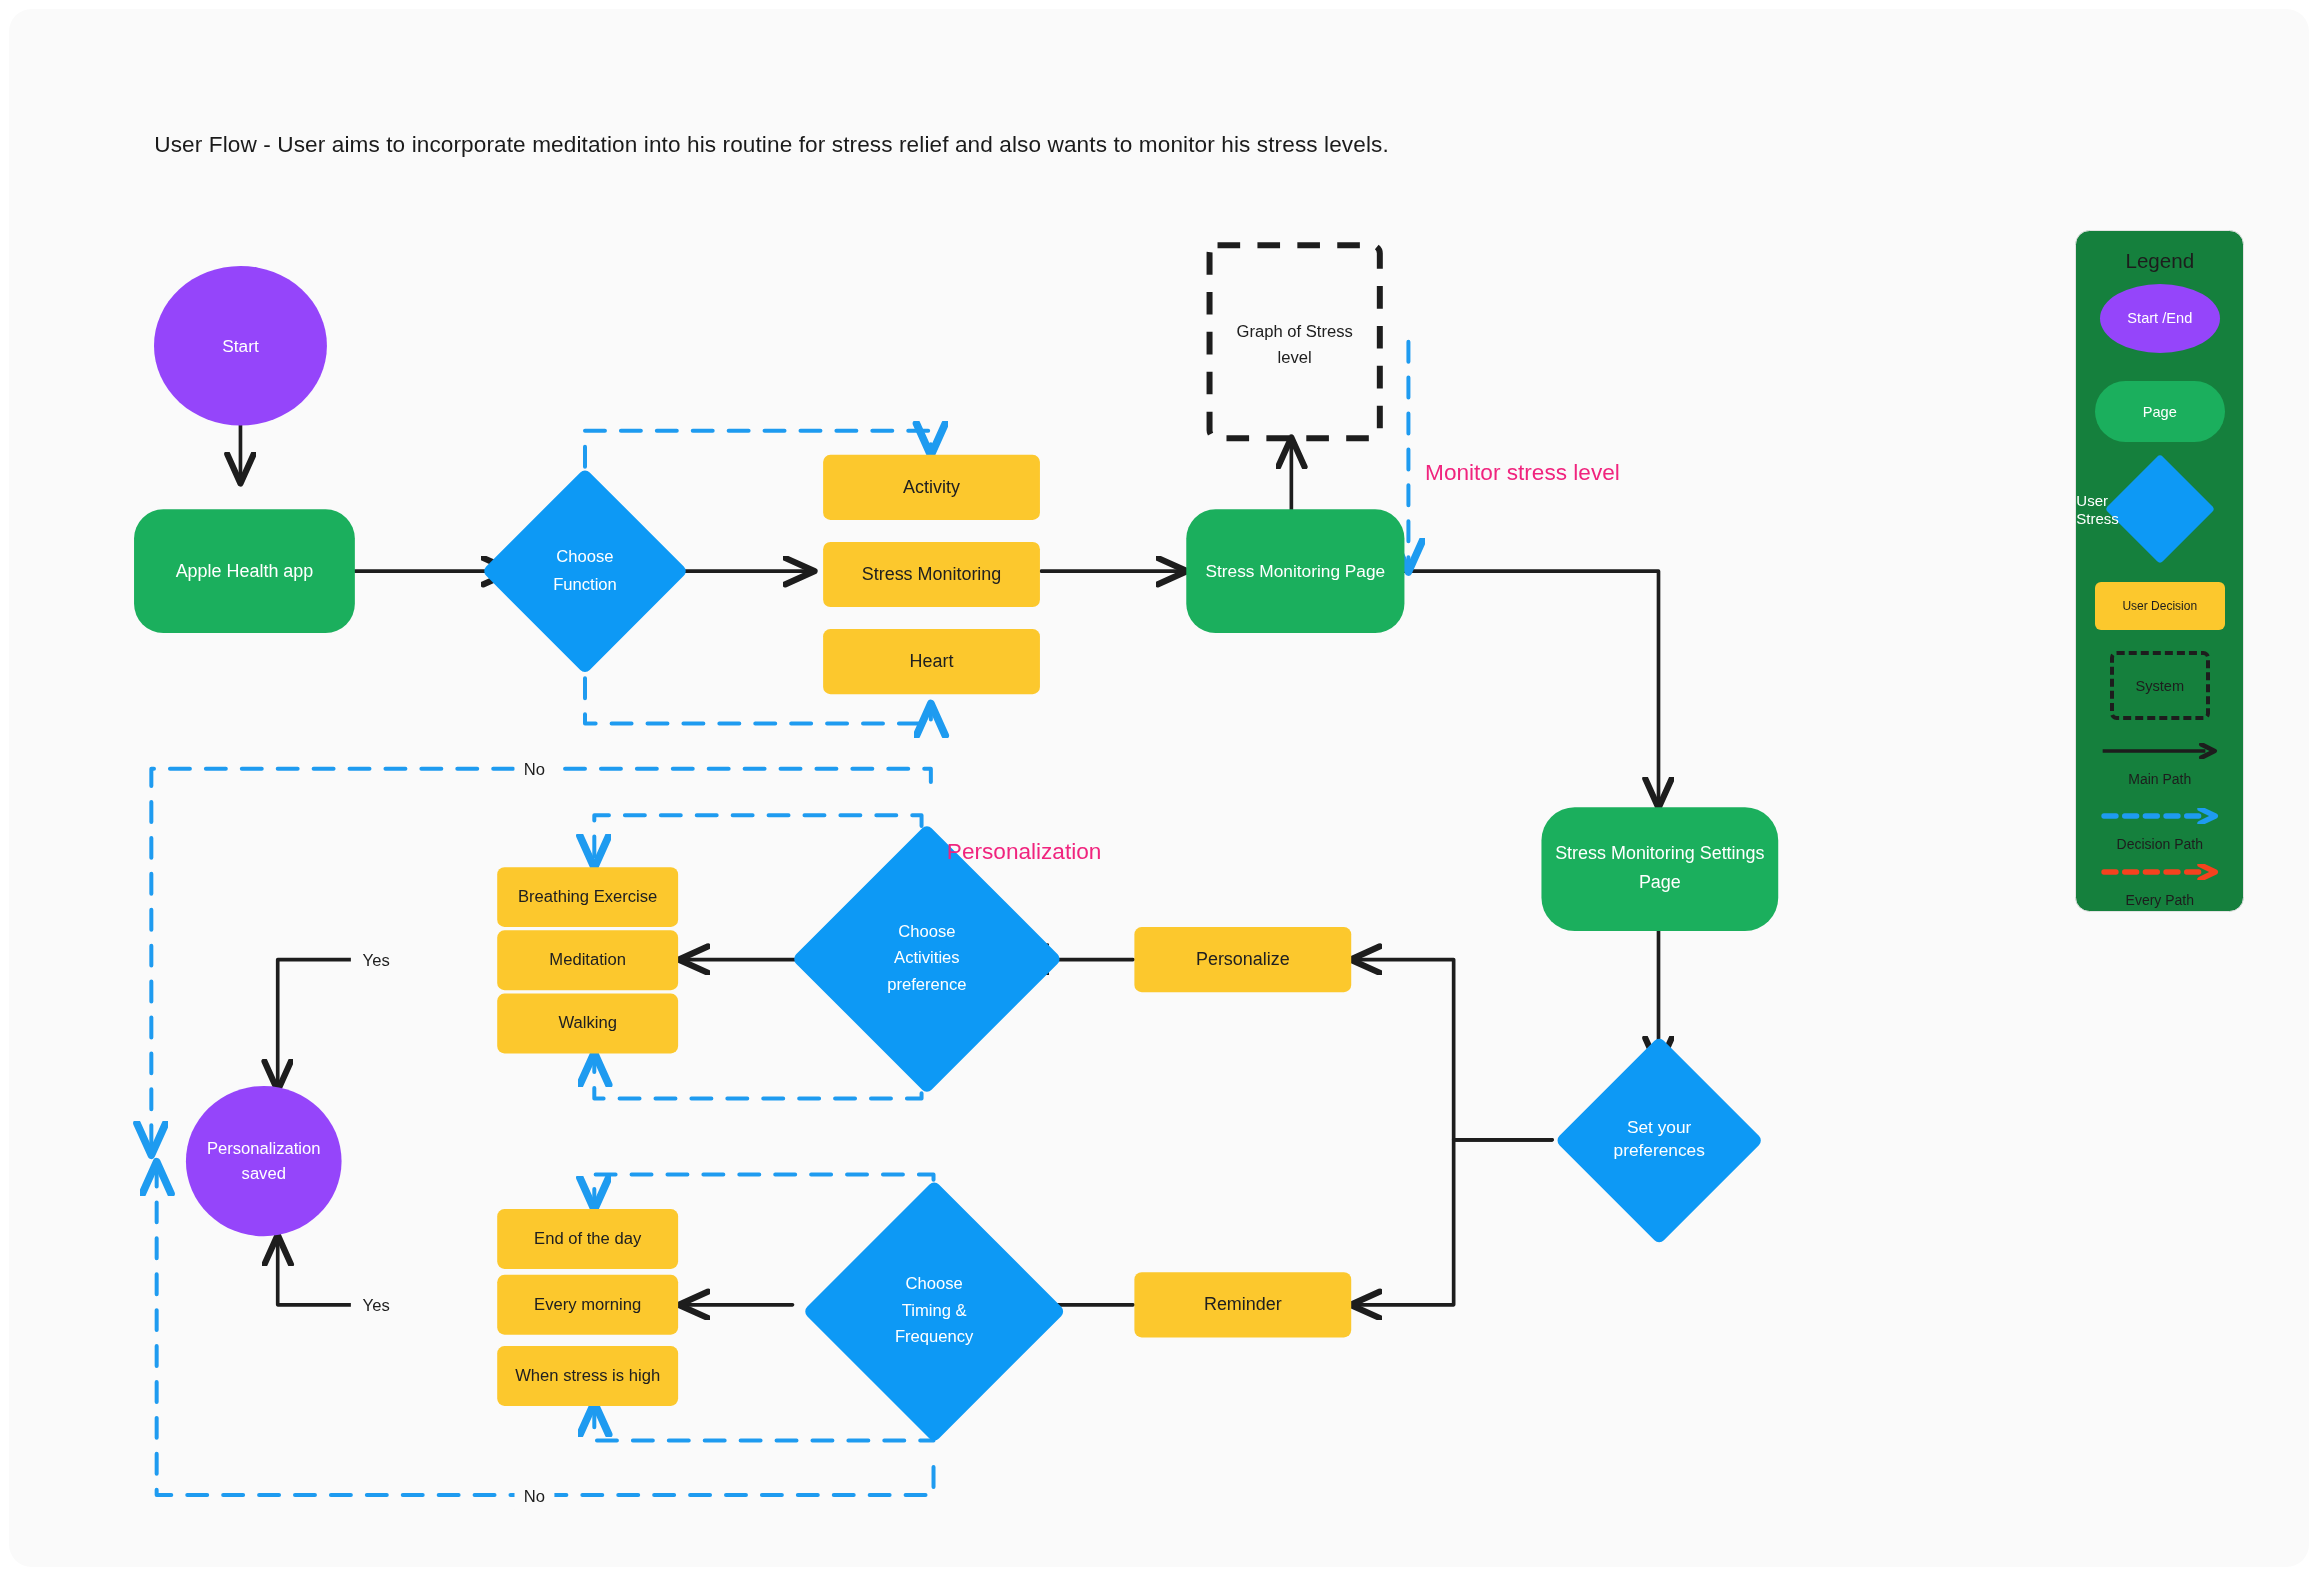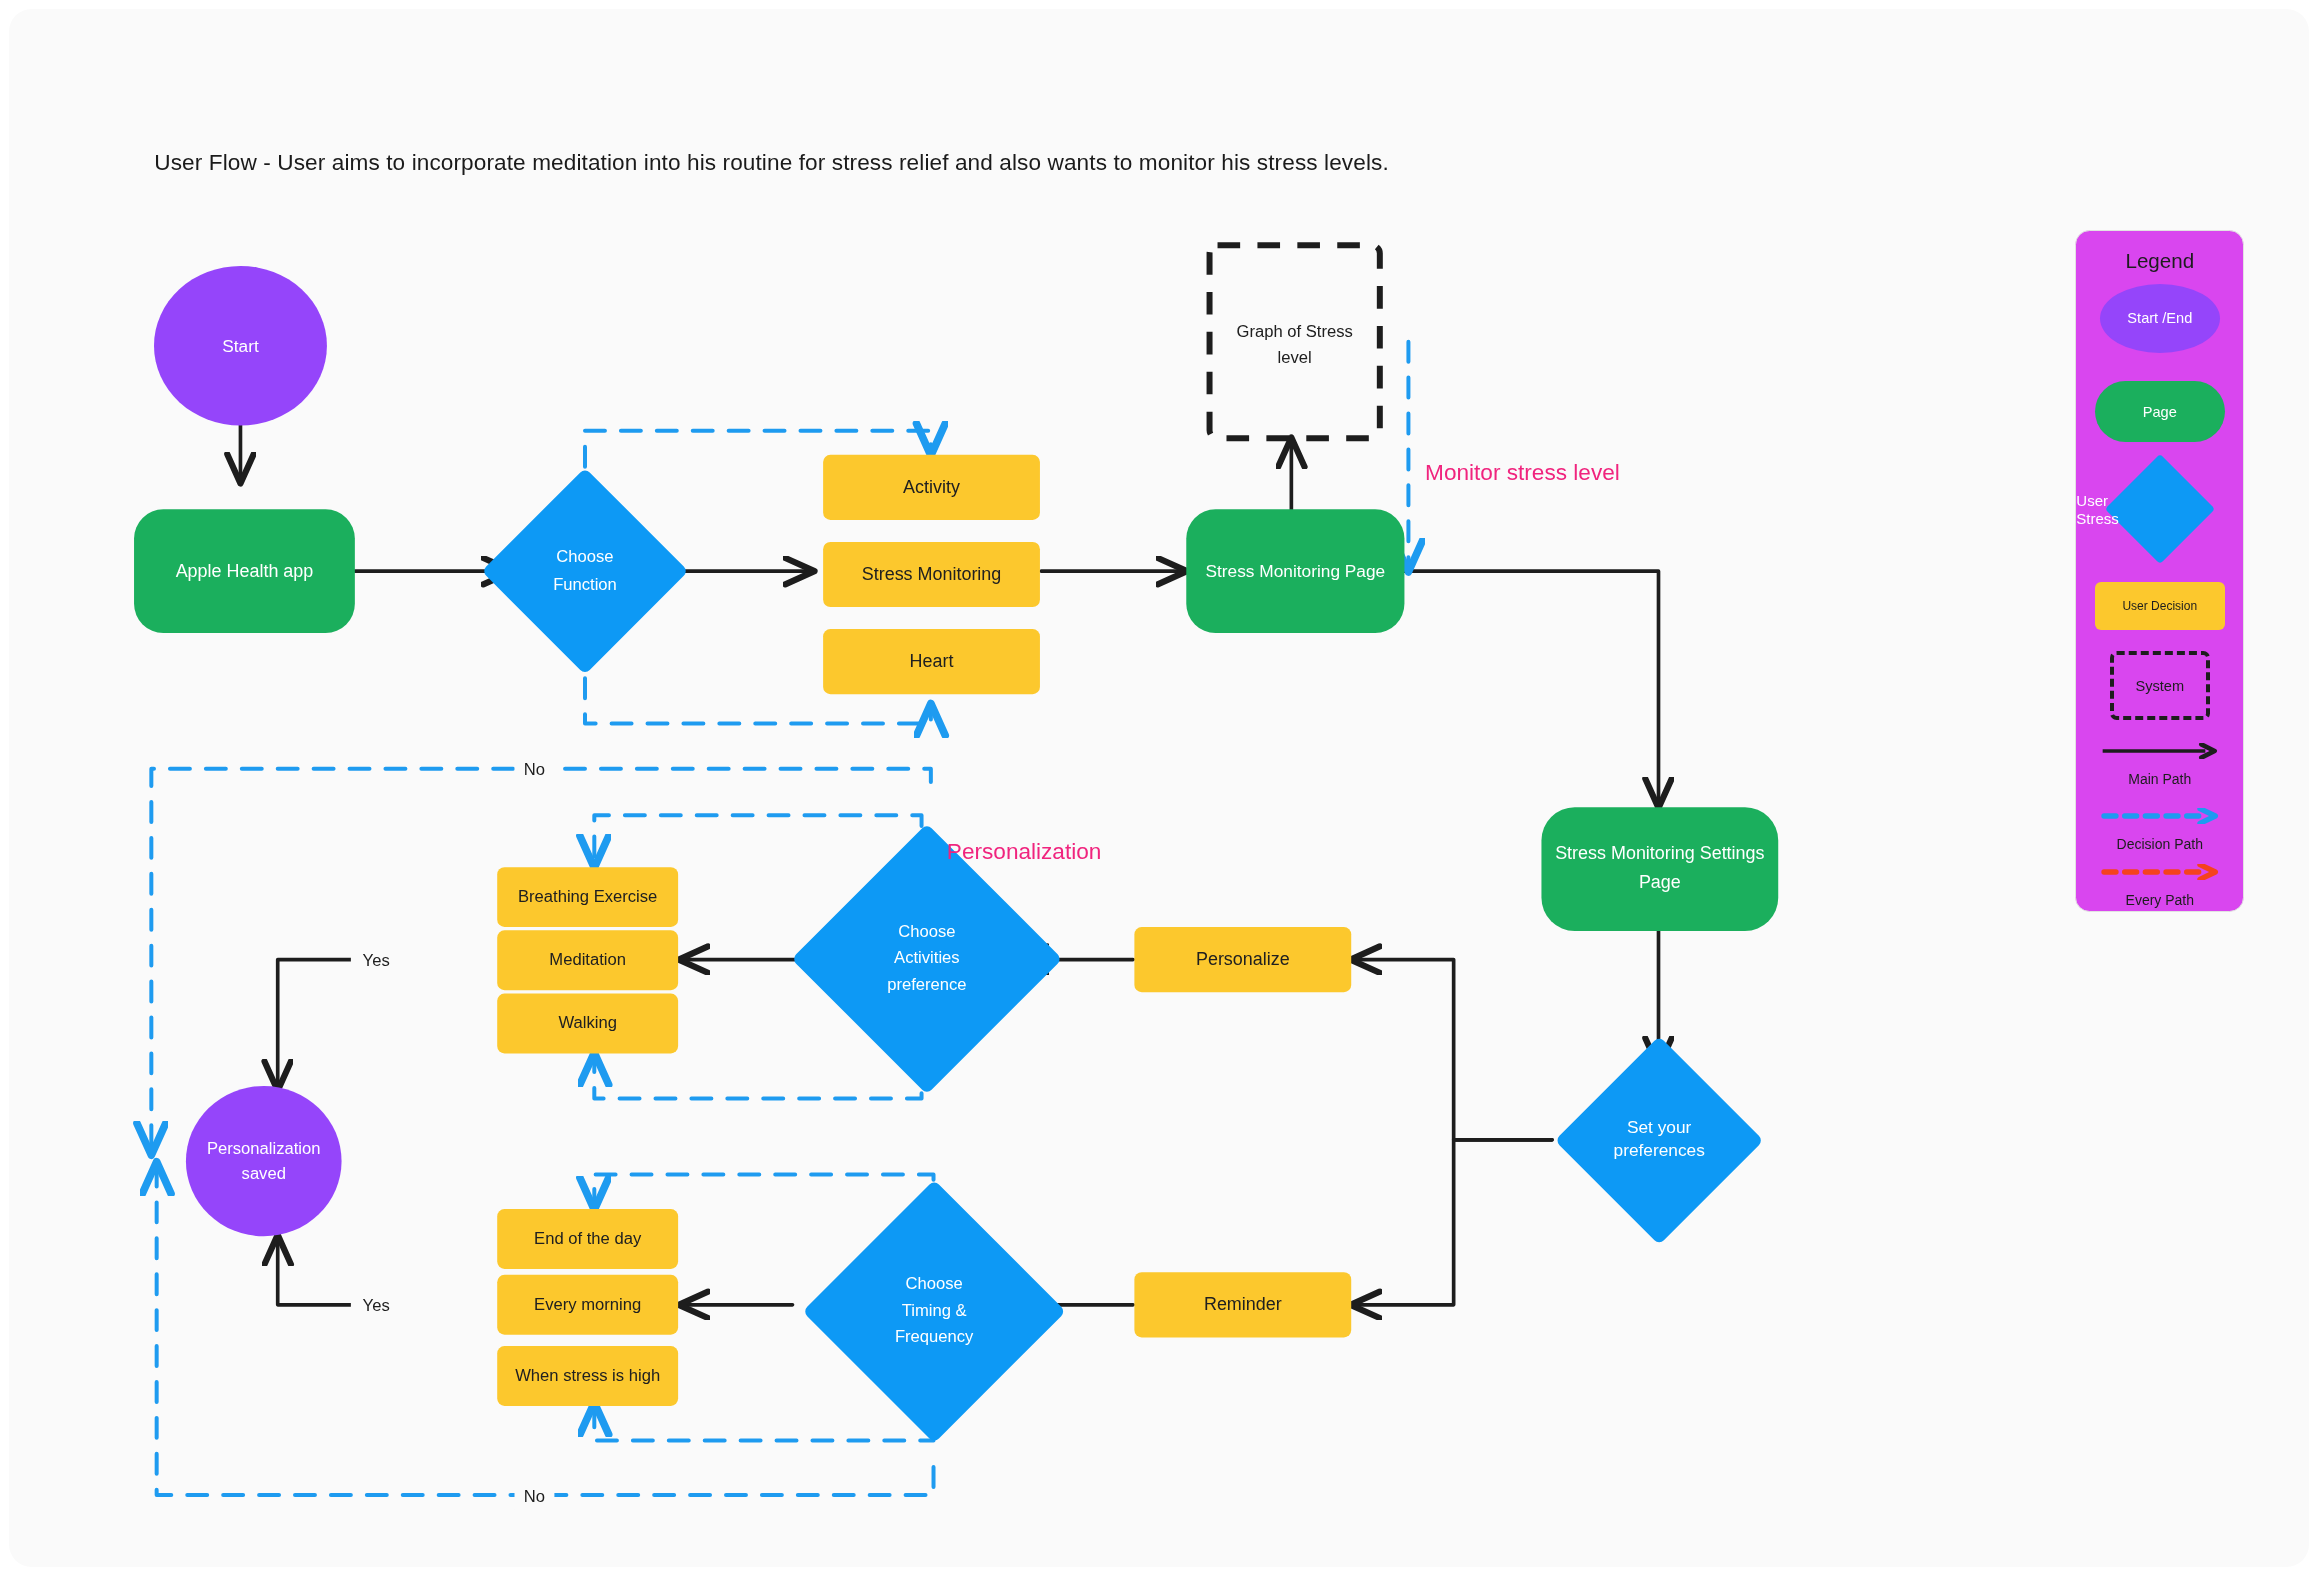--- a/index.html
+++ b/index.html
@@ -12,41 +12,41 @@
   #canvas-card {
     position: absolute;
     left: 9.3px; top: 9.3px;
     width: 2300px; height: 1558px;
     background: #fafafa;
     border-radius: 22.6px;
     overflow: hidden;
   }
   #flow-title {
     position: absolute;
-    left: 145px; top: 141px;
+    left: 145px; top: 123px;
     font-size: 22.6px;
     color: #1b1b1b;
     letter-spacing: 0.1px;
     white-space: nowrap;
   }
   svg.diagram {
     position: absolute; left: 0; top: 0;
     width: 2300px; height: 1558px;
   }
   
   .nlabel { font-family: "Liberation Sans", sans-serif; text-anchor: middle; dominant-baseline: middle; }
   .lw { fill: #ffffff; }
   .ld { fill: #202020; }
 
   
   #legend {
     position: absolute;
     left: 2066px; top: 221px;
     width: 169px; height: 682px;
-    background: #d946ef;
+    background: #15803d;
     border: 0.7px solid #e2e2e2;
     border-radius: 14.6px;
   }
   #legend-title {
     position: absolute; top: 17.3px; left: 0; width: 100%;
     text-align: center; font-size: 20.6px; color: #1d1d1d;
   }
   .lg-row { position: absolute; left: 0; width: 100%; text-align: center; }
   .lg-cap { font-size: 14px; color: #1d1d1d; margin-top: 12px; }
   .lg-shape-start {

